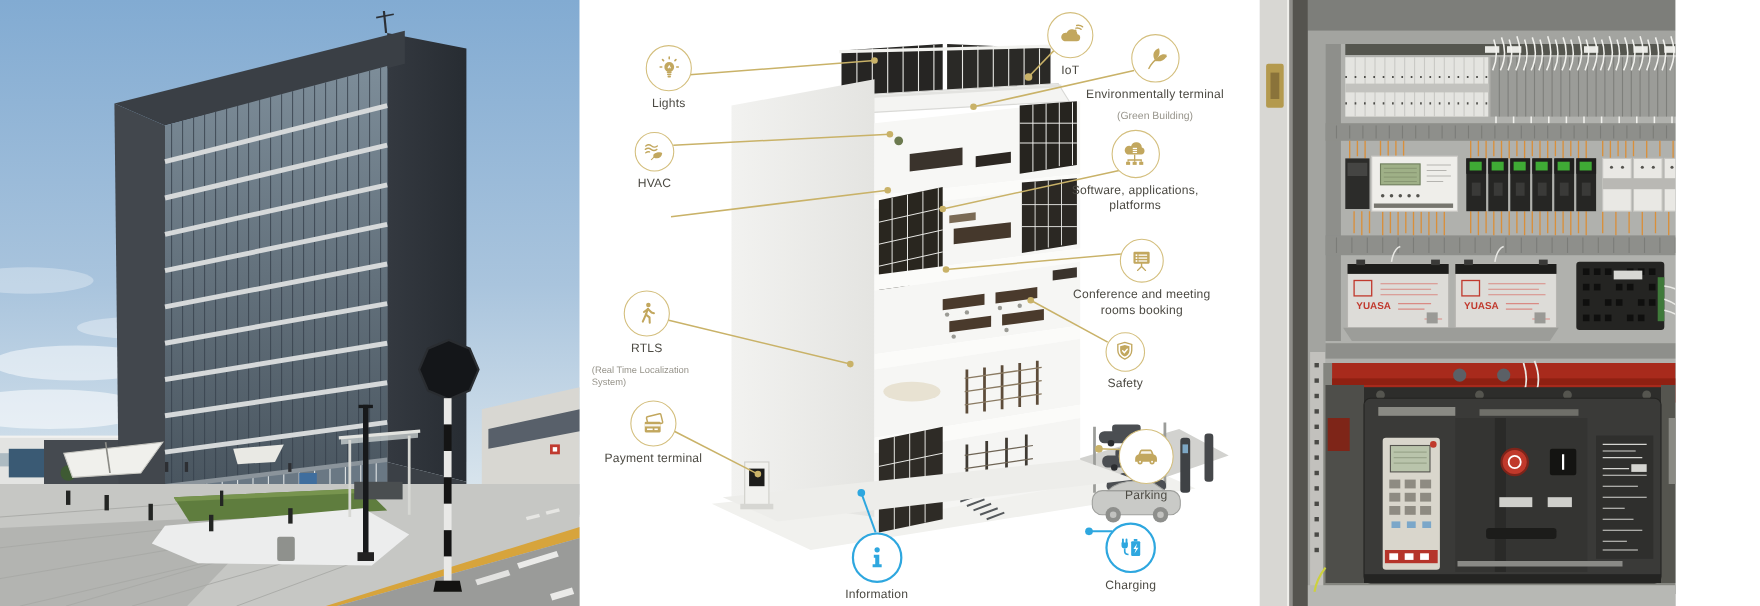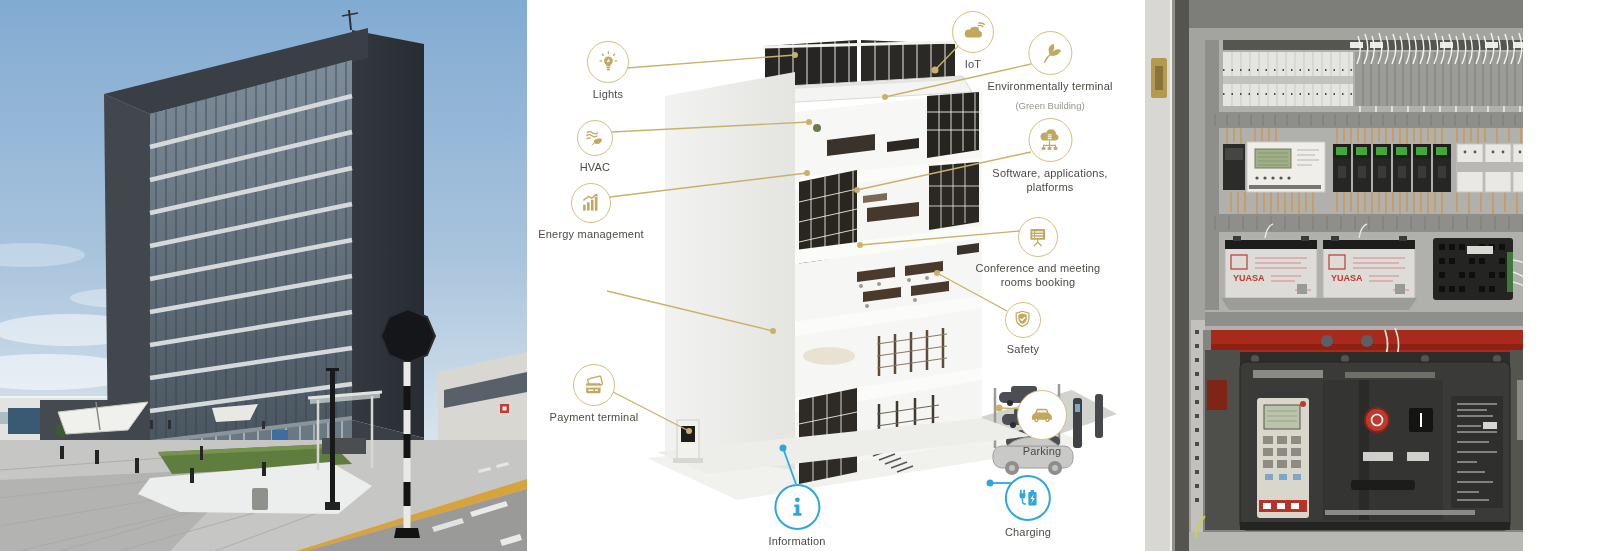--- a/index.html
+++ b/index.html
@@ -364,36 +364,36 @@
             <path d="M3 10c2-1.6 4-1.6 6 0s4 1.6 6 0"></path>
             <path d="M3.5 13.5c1.3-1 2.6-1.3 3.9-.8"></path>
           </g>
           <path d="M11.5 15.2c4.5-3.6 8.3-1.7 9-1.3-.6 4.8-4.6 6.6-8.9 4.5-.3-1-.4-2.1-.1-3.2z" fill="#c2a75e"></path>
           <path d="M9 21c2.2-3 4.5-4.6 8-5.6" stroke="#c2a75e" stroke-width="1.1" fill="none"></path>
         </svg>
       </div>
       <div class="clabel">HVAC</div>
     </div>
 
-    <div class="callout" style="left:64px;top:183px;--d:40px">
-      <div class="circle">
-        <svg viewBox="0 0 24 24">
-          <g fill="#c2a75e">
-            <rect x="4.2" y="14" width="2.6" height="6"></rect>
-              <rect x="8.2" y="11.5" width="2.6" height="8.5"></rect>
-            <rect x="12.2" y="9" width="2.6" height="11"></rect>
-              <rect x="16.2" y="6" width="2.6" height="14"></rect>
-          </g>
-          <path d="M4.5 9.5L10 5.5l3 2L18 3.2" stroke="#c2a75e" stroke-width="1.4" fill="none"></path>
-          <path d="M18.4 2.6l1 2.9-3-.5z" fill="#c2a75e"></path>
-        </svg>
-      </div>
-      <div class="clabel" style="width:130px">Energy management</div>
-    </div>
-
+
+    <div class="callout" style="left:61px;top:264px;--d:42px">
+      <div class="circle">
+        <svg viewBox="0 0 24 24">
+          <circle cx="13" cy="4.2" r="2" fill="#c2a75e"></circle>
+          <g stroke="#c2a75e" stroke-width="1.8" fill="none" stroke-linecap="round" stroke-linejoin="round">
+            <path d="M12.6 7.4l-1.8 5.2-2.7 6.2"></path>
+            <path d="M10.8 12.6l3.2 2.4.2 4.8"></path>
+            <path d="M12.6 7.8l-3.5 2.5"></path>
+            <path d="M12.9 7.8l2.9 3 2.1.6"></path>
+          </g>
+        </svg>
+      </div>
+      <div class="clabel">RTLS</div>
+      <div class="csub" style="width:100px">(Real Time Localization System)</div>
+    </div>
 
     <div class="callout" style="left:67px;top:364px;--d:42px">
       <div class="circle">
         <svg viewBox="0 0 24 24">
           <g transform="rotate(-14 12 10)">
             <rect x="6.5" y="4.5" width="13" height="8.5" rx="1" fill="none" stroke="#c2a75e" stroke-width="1.3"></rect>
           </g>
           <rect x="4" y="10" width="14" height="9.5" rx="1" fill="#c2a75e"></rect>
           <rect x="4" y="12.2" width="14" height="2" fill="#fff" opacity=".9"></rect>
           <rect x="6" y="16" width="5" height="1.4" fill="#fff"></rect>
@@ -422,21 +422,21 @@
         <svg viewBox="0 0 24 24">
           <path d="M11.5 13.5C9 9 10.5 5 15 3.5c1.5 4.5-.5 8-3.5 10z" fill="#c2a75e"></path>
           <path d="M12.5 14C14 9.5 18 7.5 21.5 9c-1 4.5-5 6.5-9 5z" fill="#c2a75e"></path>
           <path d="M6.5 20.5c2-4.3 4.3-6.5 7.5-8.7M12.5 14c2.5-1.6 5.3-2.9 8.5-3.4" stroke="#c2a75e" stroke-width="1.2" fill="none" stroke-linecap="round"></path>
         </svg>
       </div>
       <div class="clabel" style="white-space:nowrap">Environmentally terminal</div>
       <div class="csub" style="font-size:9.5px">(Green Building)</div>
     </div>
 
-    <div class="callout" style="left:523px;top:118px;--d:44px">
+    <div class="callout" style="left:505px;top:118px;--d:44px">
       <div class="circle">
         <svg viewBox="0 0 24 24">
           <path d="M6 12.5h11.5a3 3 0 0 0 .5-5.9A4.6 4.6 0 0 0 9 5.4 3.6 3.6 0 0 0 6 12.5z" fill="#c2a75e"></path>
           <g fill="#fff">
               <rect x="10.4" y="6.8" width="3.6" height="1"></rect>
               <rect x="10.4" y="8.5" width="3.6" height="1"></rect>
               <rect x="10.4" y="10.2" width="3.6" height="1"></rect>
             </g>
           <path d="M12 12.5v3M6.5 18.5v-1.5h11v1.5M12 15.5v3" stroke="#c2a75e" stroke-width="1.1" fill="none"></path>
           <g fill="#c2a75e">

